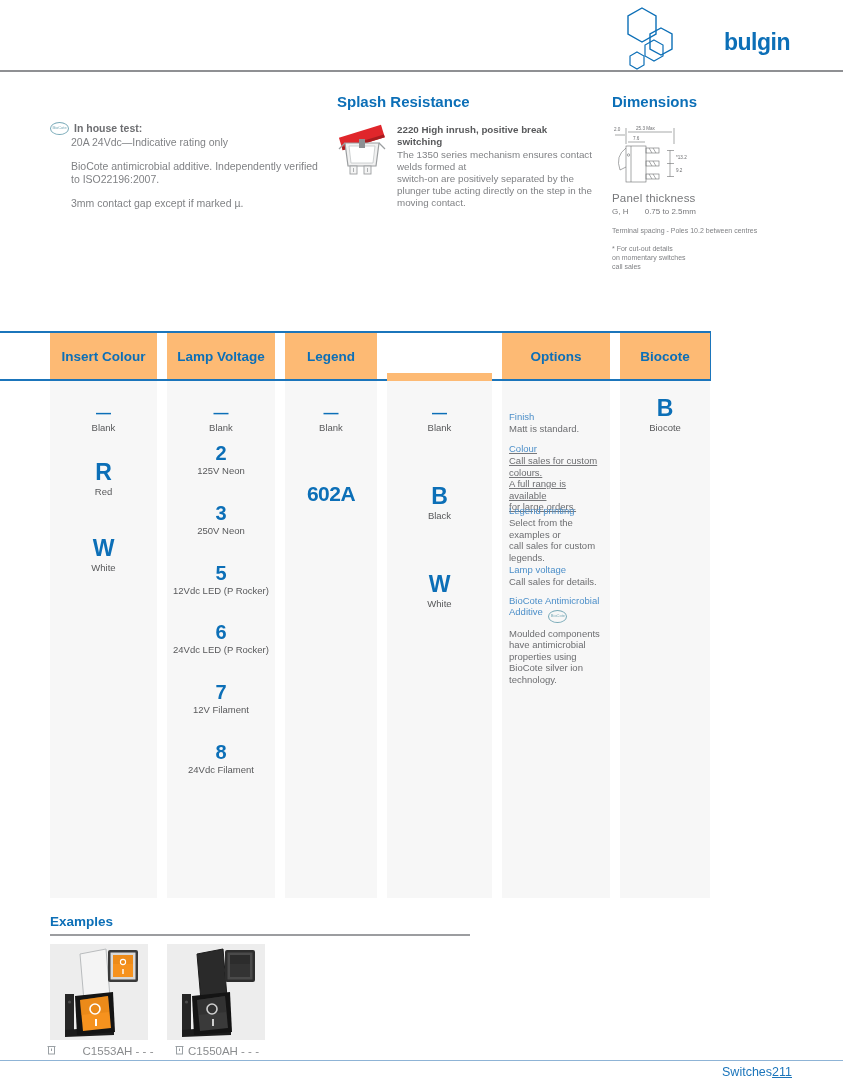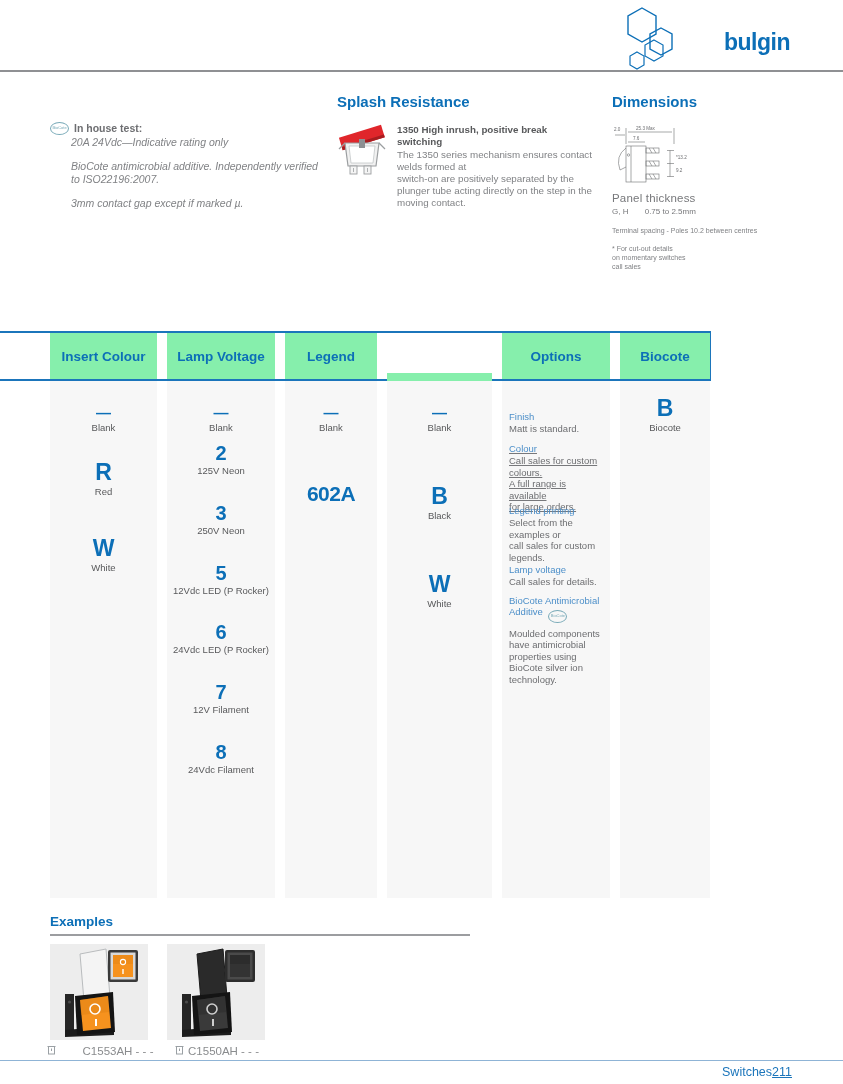--- a/index.html
+++ b/index.html
@@ -13,21 +13,21 @@
   .top-rule{position:absolute;top:70px;left:0;width:843px;height:2px;background:#8f9093;}
 
   
   .notes{position:absolute;left:50px;top:122px;width:290px;font-size:10.5px;line-height:1.18;color:#808285;}
   .notes-head{display:flex;align-items:flex-start;gap:5px;}
   .notes-head b{color:#6d6e71;}
   .bio-oval{display:inline-flex;align-items:center;justify-content:center;flex:0 0 auto;
     width:17px;height:11px;border:1px solid #79aab8;border-radius:50%;
     font-size:4px;color:#79aab8;overflow:hidden;}
   .pre{white-space:pre-line;}
-  .notes p{margin:0 0 12px 21px;font-style:italic;}
+  .notes p{margin:0 0 12px 21px;}
   .notes .first{margin-top:1px;}
 
   
   .splash{position:absolute;left:337px;top:93px;width:262px;}
   .sec-title{font-size:15px;font-weight:bold;color:#0c6fb7;margin:0 0 14px 0;}
   .splash-row{display:flex;gap:10px;}
   .splash-text{font-size:9.8px;line-height:1.22;color:#808285;width:196px;}
   .splash-text b{display:block;color:#58595b;margin-bottom:1px;}
 
   
@@ -35,21 +35,21 @@
   .dims .drawing{margin:3px 0 2px 0;}
   .panel-title{font-size:11.5px;color:#77787b;letter-spacing:0.2px;margin:2px 0 3px 0;}
   .panel-line{font-size:8px;color:#77787b;margin-bottom:10px;}
   .panel-line .grades{margin-right:14px;}
   .tiny{font-size:7px;color:#808285;line-height:1.3;}
   .tiny.spacing{margin-bottom:9px;}
 
   
   .thead-band{position:absolute;top:331px;left:0;width:711px;height:50px;box-sizing:border-box;
     border-top:2px solid #1b75bb;border-bottom:2px solid #1b75bb;border-right:2px solid #1b75bb;}
-  .th-cell{position:absolute;top:0;height:46px;background:#86efac;display:flex;align-items:center;justify-content:center;
+  .th-cell{position:absolute;top:0;height:46px;background:#fdba74;display:flex;align-items:center;justify-content:center;
     font-size:13.5px;font-weight:bold;color:#0c6fb7;}
   .col{position:absolute;top:381px;height:517px;background:#f7f7f7;}
   .c0{left:50px;width:107px;} .c1{left:167px;width:108px;} .c2{left:285px;width:92px;}
   .c3{left:387px;width:105px;} .c4{left:502px;width:108px;} .c5{left:620px;width:90px;}
   .item{position:absolute;left:0;width:100%;text-align:center;}
   .code{display:block;font-weight:bold;color:#0c6fb7;line-height:1;}
   .code.dash{font-size:15px;}
   .code.big{font-size:23px;}
   .code.num{font-size:20px;}
   .code.legend{font-size:21px;letter-spacing:-0.5px;}
@@ -114,21 +114,21 @@
         <polygon points="8,19 42,19 39,42 11,42" fill="#f1f1f1" stroke="#9b9ea0" stroke-width="1.2"></polygon>
         <polygon points="12,22 38,22 36,39 14,39" fill="#ffffff" stroke="#c3c6c8" stroke-width="0.8"></polygon>
         <rect x="22" y="15" width="6" height="9" fill="#8d9093"></rect>
         <rect x="13" y="42" width="7" height="8" fill="#f5f5f5" stroke="#9b9ea0" stroke-width="0.9"></rect>
         <rect x="27" y="42" width="7" height="8" fill="#f5f5f5" stroke="#9b9ea0" stroke-width="0.9"></rect>
         <line x1="16.5" y1="44" x2="16.5" y2="48" stroke="#9b9ea0" stroke-width="0.8"></line>
         <line x1="30.5" y1="44" x2="30.5" y2="48" stroke="#9b9ea0" stroke-width="0.8"></line>
       </svg>
     </span>
     <div class="splash-text">
-      <b>1350 High inrush, positive break switching</b>
+      <b>2220 High inrush, positive break switching</b>
       <span class="pre">The 1350 series mechanism ensures contact
 welds formed at
 switch-on are positively separated by the
 plunger tube acting directly on the step in the
 moving contact.</span>
     </div>
   </div>
 </div>
 
 <div class="dims">

